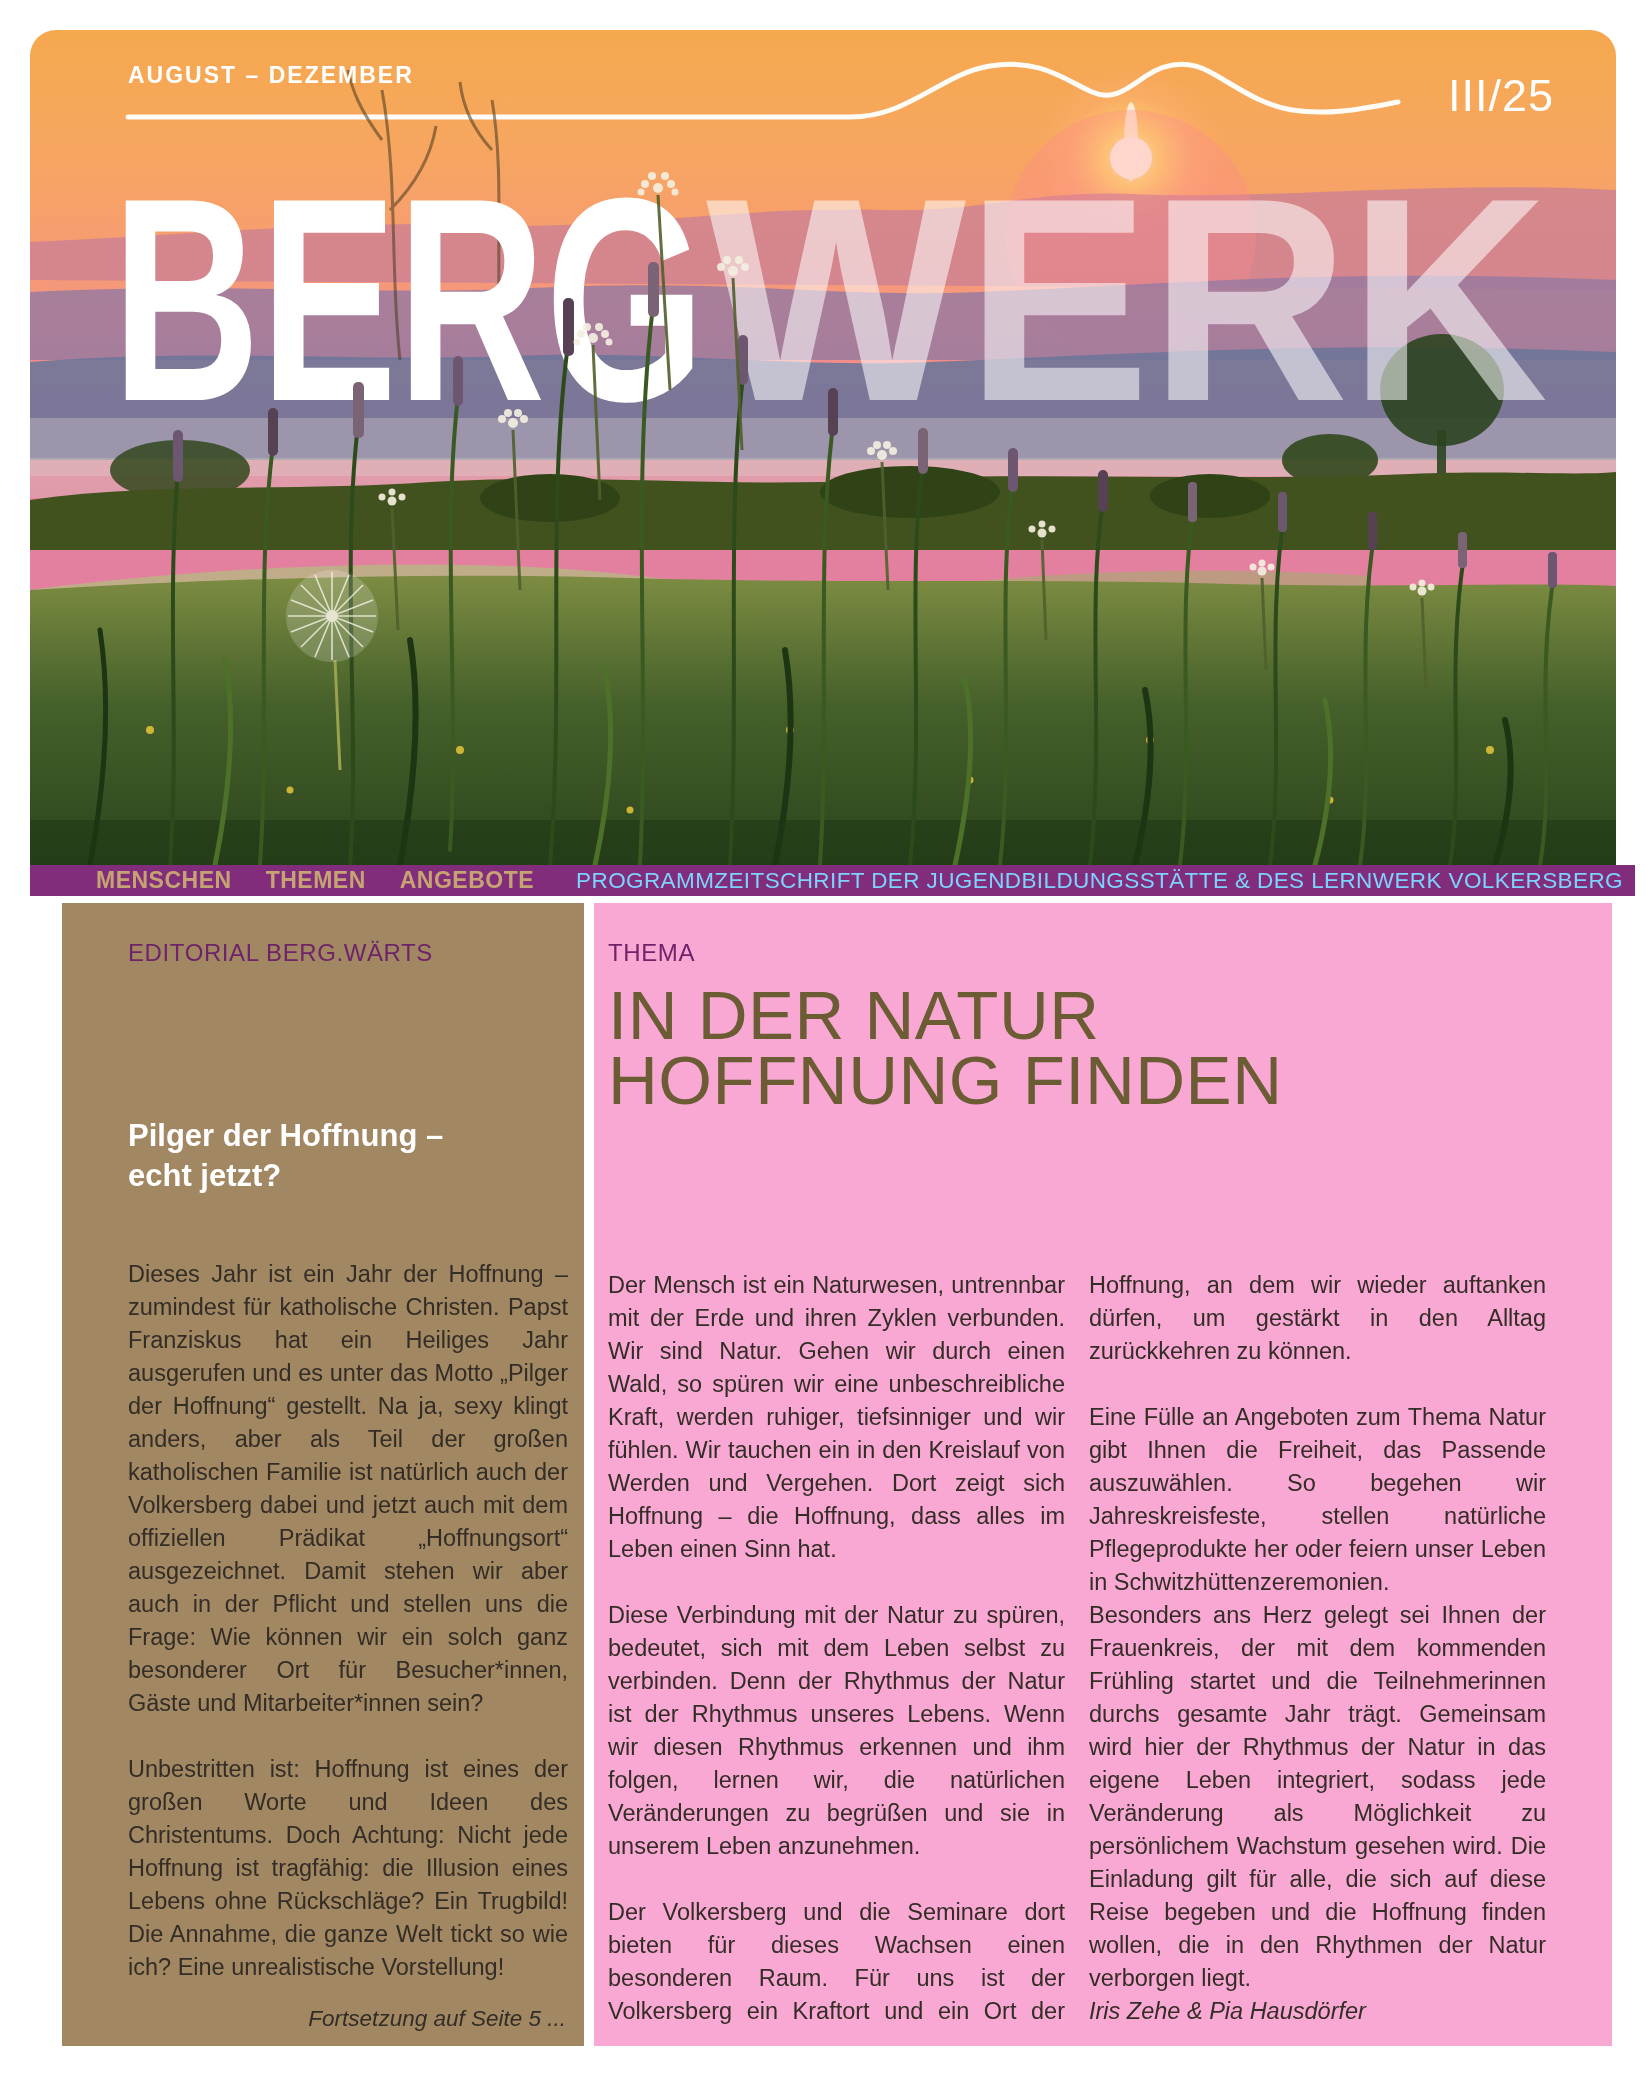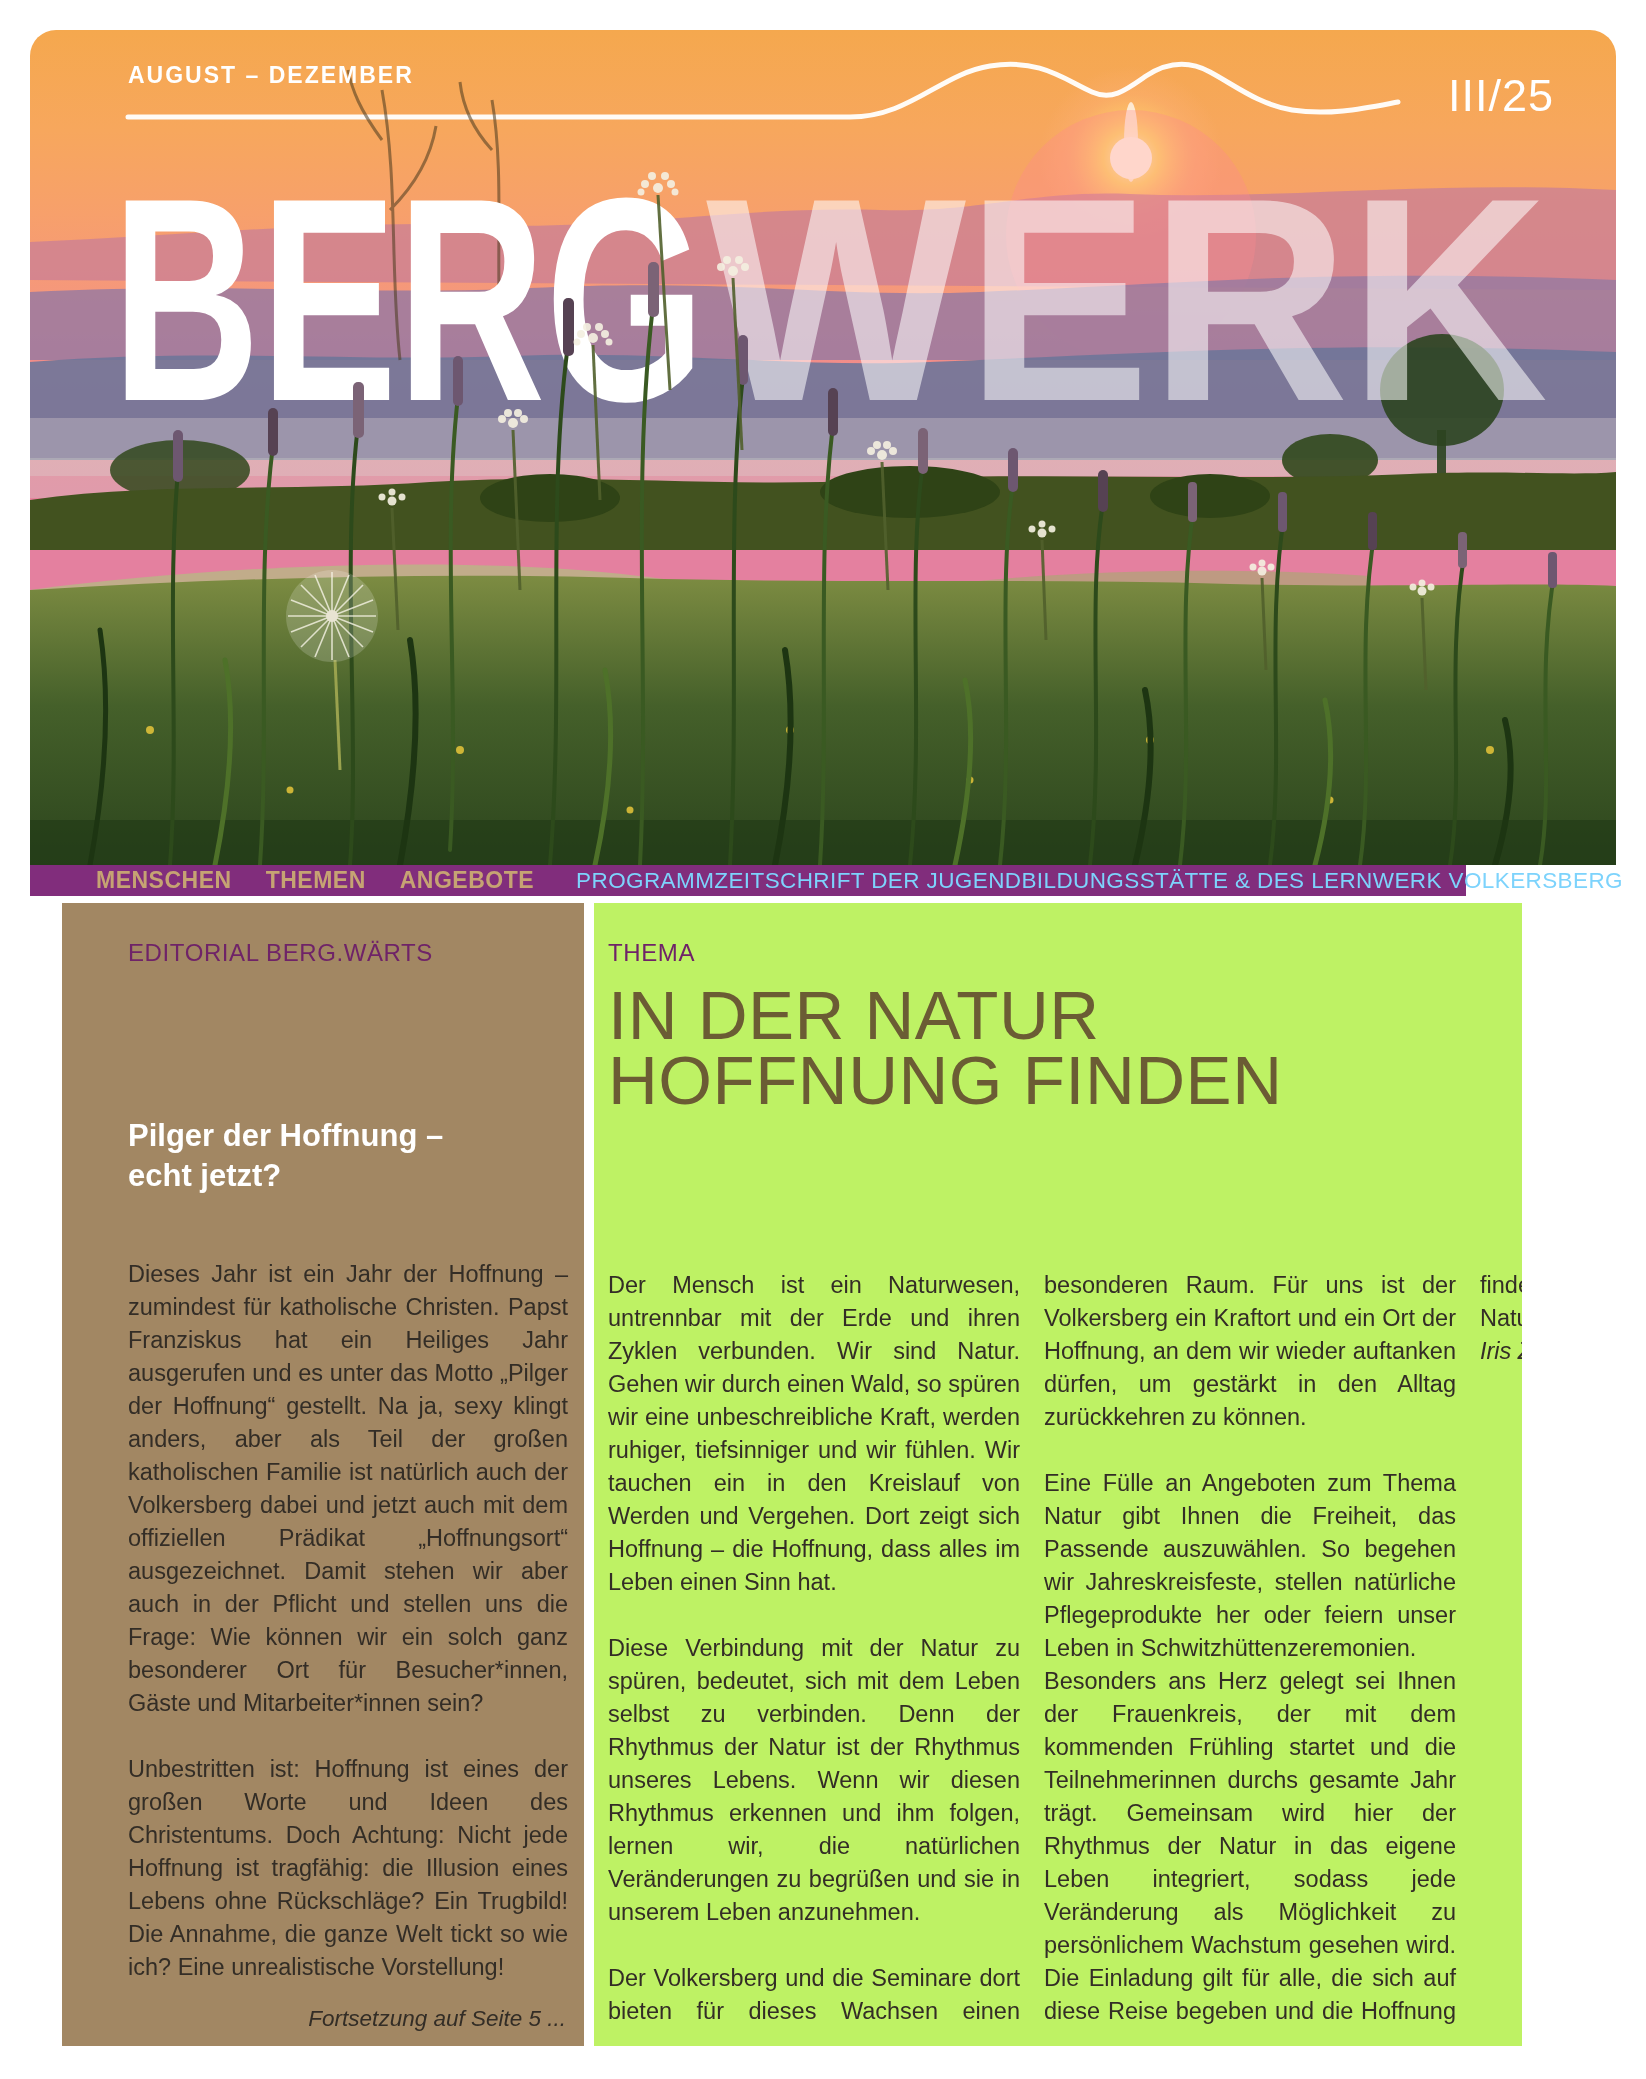--- a/index.html
+++ b/index.html
@@ -19,36 +19,36 @@
     position:absolute;left:98px;top:32px;color:#ffffff;
     font-weight:bold;font-size:23px;letter-spacing:2px;
   }
   .issue-number{
     position:absolute;right:62px;top:40px;color:#ffffff;
     font-weight:normal;font-size:45px;letter-spacing:1px;
   }
 
   
   .navbar{
-    position:absolute;left:30px;top:865px;width:1436px;height:31px;
+    position:absolute;left:30px;top:865px;width:1605px;height:31px;
     background:#812d7c;display:flex;align-items:center;
     padding-left:66px;box-sizing:border-box;gap:34px;
   }
   .nav-item{color:#c6a373;font-weight:bold;font-size:23px;letter-spacing:0.5px;}
   .nav-tagline{color:#7dd3fc;font-size:22.5px;letter-spacing:0.4px;margin-left:8px;white-space:nowrap;}
 
   
   .col-left{
     position:absolute;left:62px;top:903px;width:522px;height:1143px;
     background:#a28763;box-sizing:border-box;
     padding:36px 16px 1px 66px;overflow:hidden;
   }
   .col-right{
-    position:absolute;left:594px;top:903px;width:928px;height:1143px;
-    background:#bef264;box-sizing:border-box;
+    position:absolute;left:594px;top:903px;width:1018px;height:1143px;
+    background:#f9a8d4;box-sizing:border-box;
     padding:36px 66px 0 14px;overflow:hidden;
   }
   .section-label{color:#6f2368;font-size:24px;letter-spacing:0.6px;line-height:28px;}
 
   .edit-headline{
     margin:149px 0 0 0;color:#ffffff;font-size:31px;line-height:40px;font-weight:bold;
   }
   .edit-body{margin-top:62px;color:#332d26;font-size:23.5px;line-height:33px;
     text-align:justify;hyphens:auto;}
   .edit-body p{margin:0 0 33px 0;}

